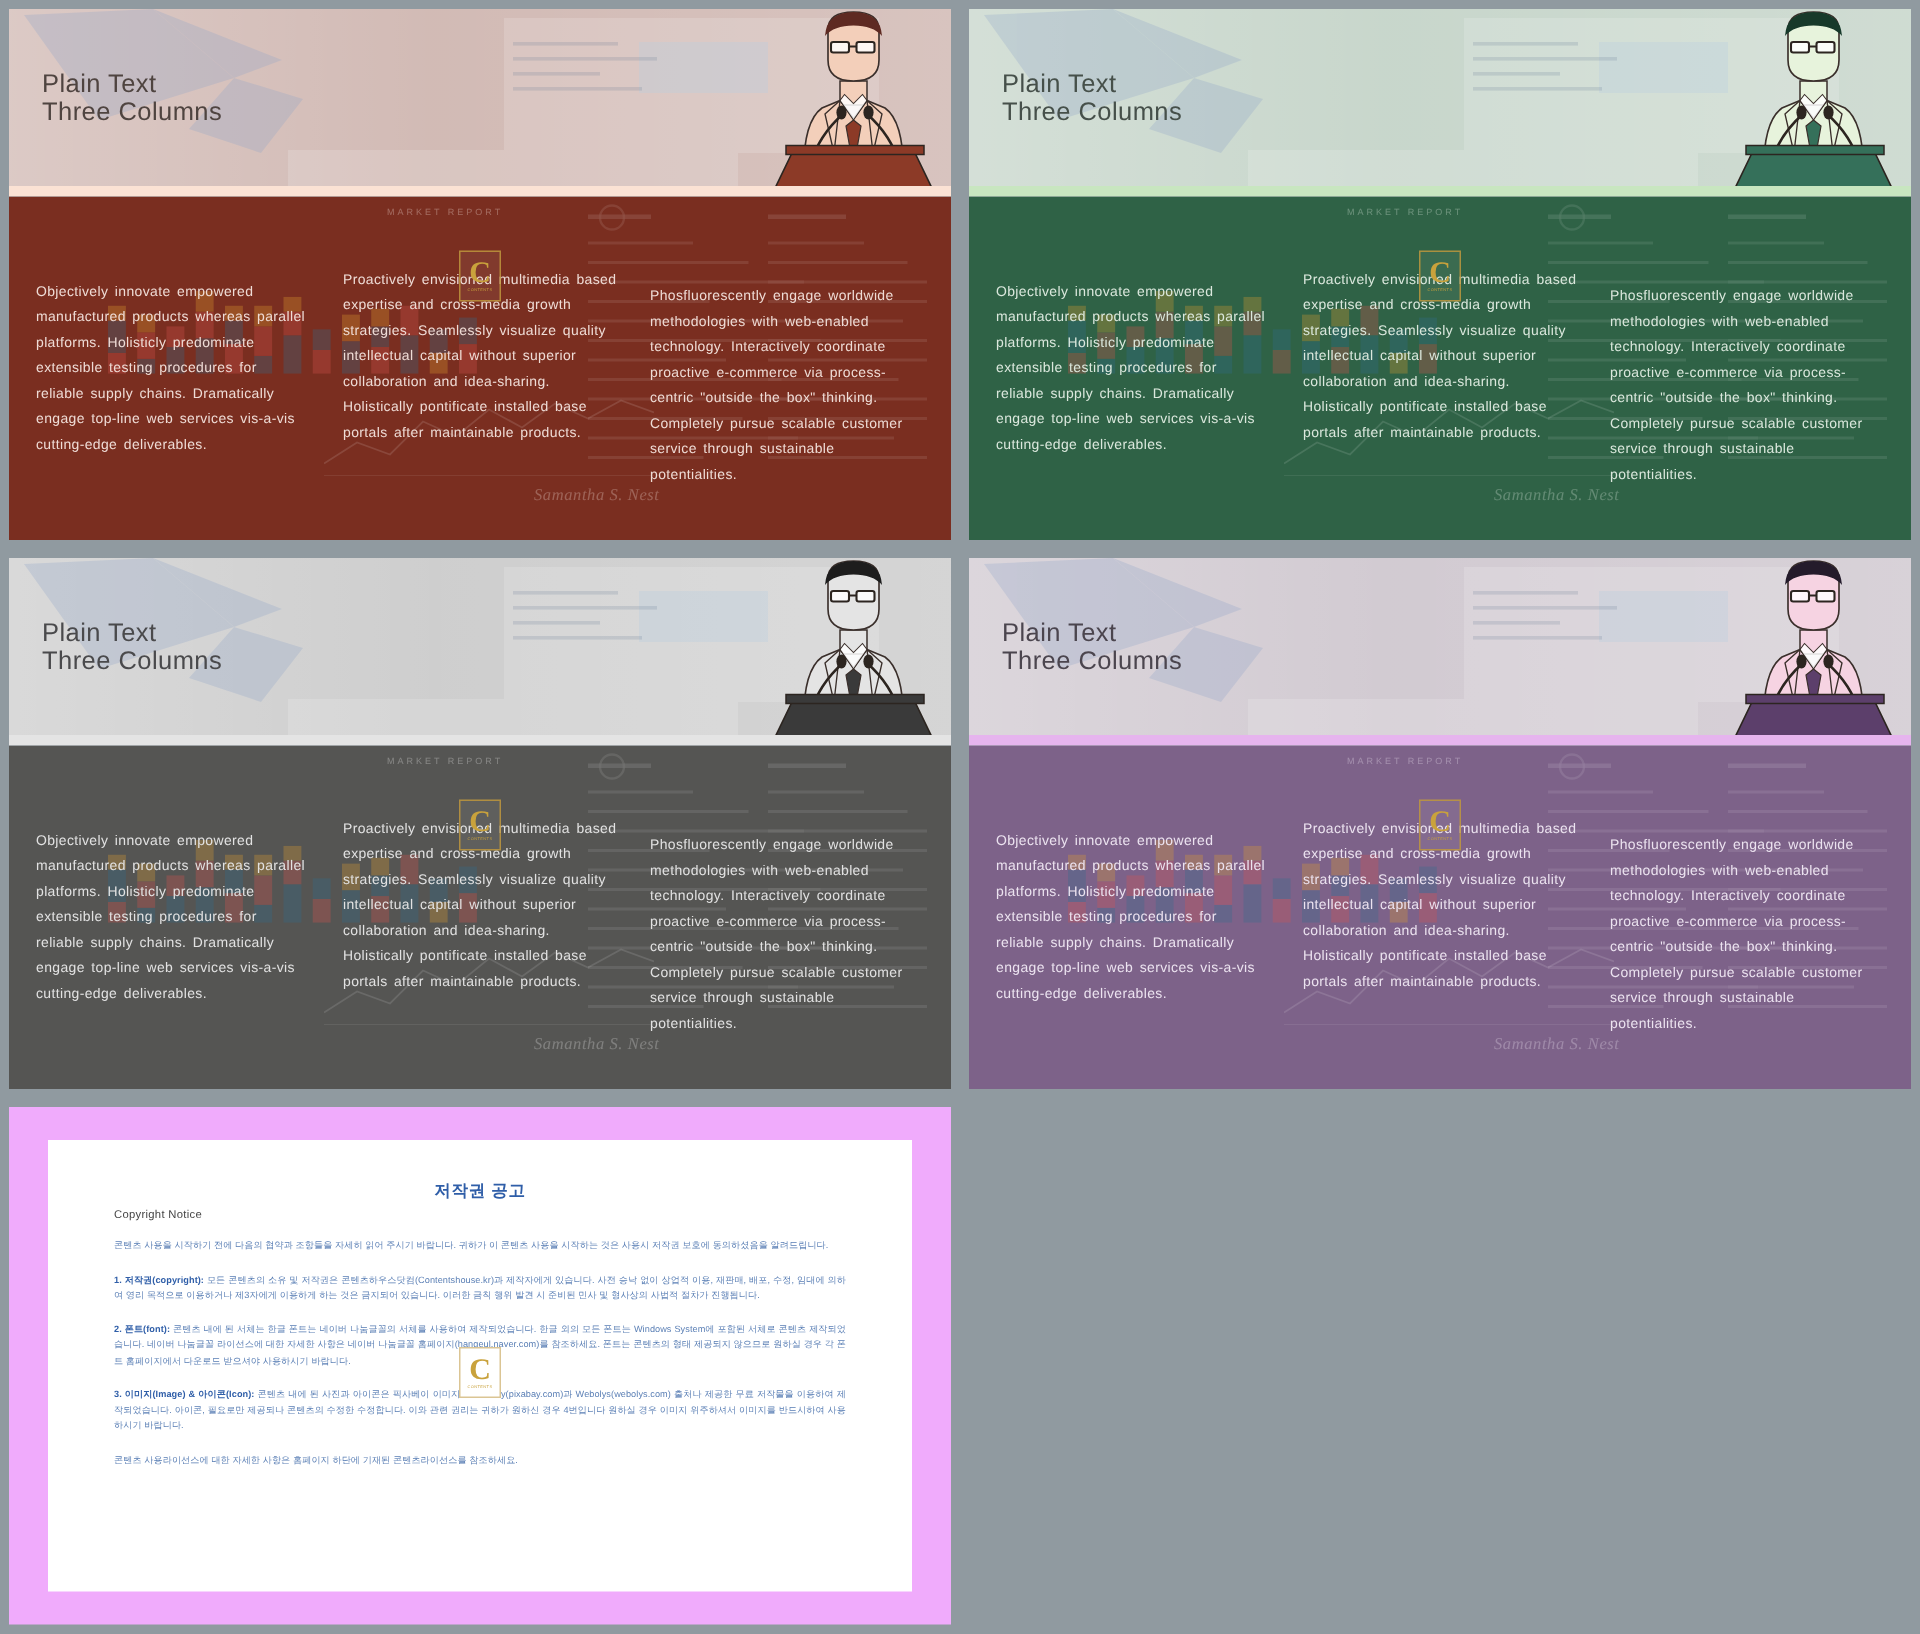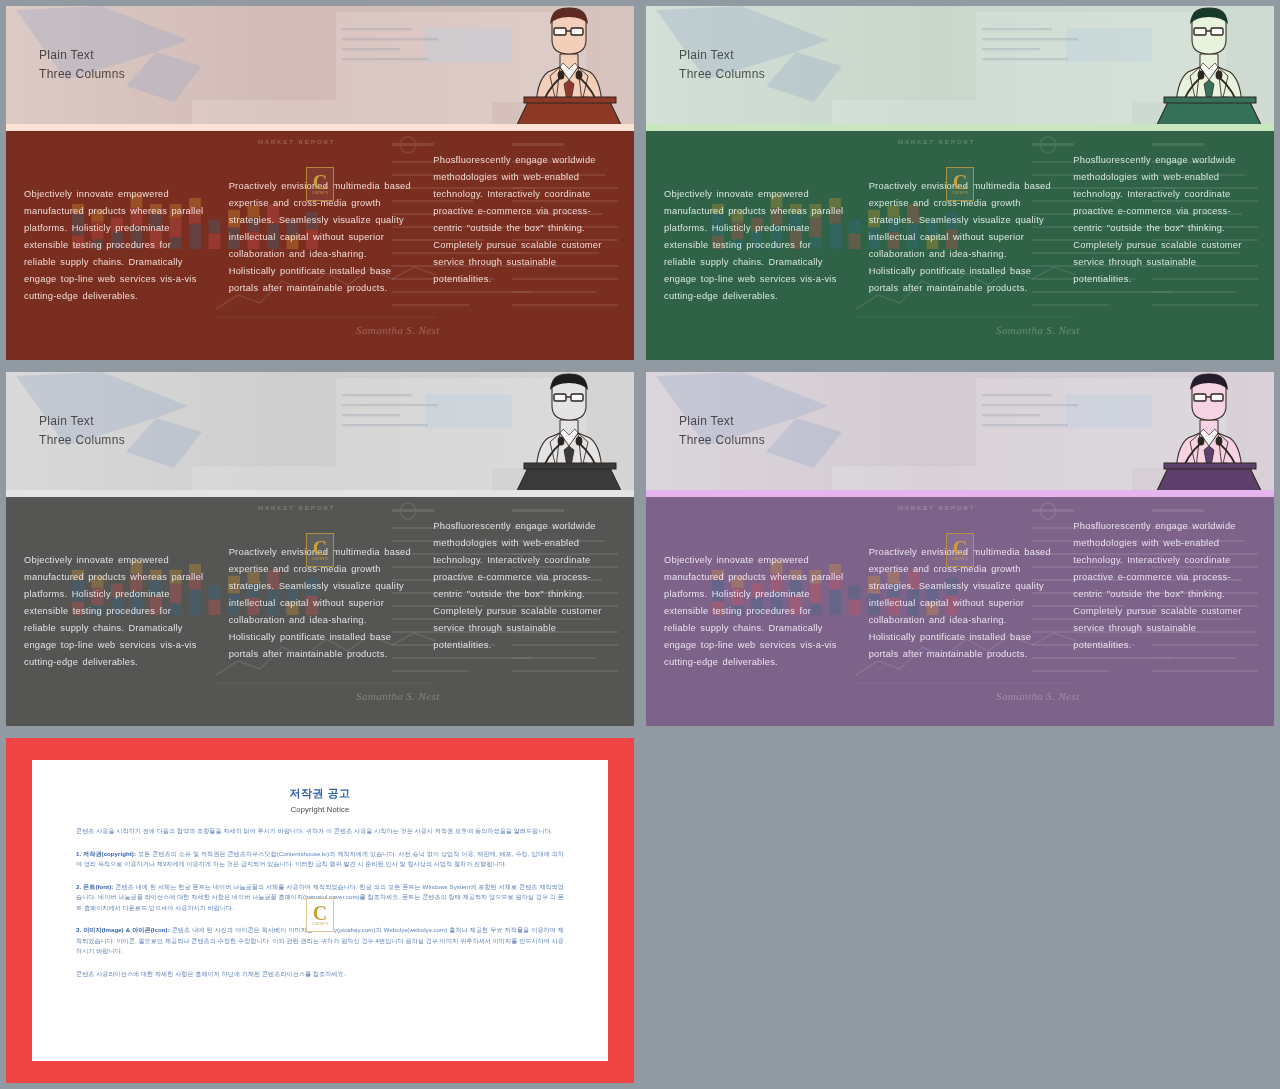--- a/index.html
+++ b/index.html
@@ -28,22 +28,22 @@
   .hdr {
     position: absolute; left: 0; top: 0;
     width: 100%; height: 118px;
     overflow: hidden;
   }
   .hdr-photo {
     position: absolute; inset: 0;
   }
   .hdr-title {
     position: absolute;
-    left: 33px; top: 40px;
-    font-size: 12px;
+    left: 22px; top: 40px;
+    font-size: 17px;
     line-height: 19px;
     letter-spacing: .3px;
     color: #4b4b4e;
     white-space: pre-line;
   }
   .accent-bar {
     position: absolute;
     left: 0; top: 118px;
     width: 100%; height: 7px;
   }
@@ -75,21 +75,21 @@
   }
   .col {
     flex: 1 1 0;
     font-size: 9.3px;
     line-height: 17px;
     letter-spacing: .25px;
     word-spacing: 1.5px;
     padding-top: 55px;
   }
   .col.mid { padding-top: 47px; }
-  .col.right { padding-top: 21px; }
+  .col.right { padding-top: 58px; }
 
   
   .speaker { position: absolute; right: 0px; top: 0px; width: 132px; height: 125px; }
 
   
   .clogo {
     position: absolute;
     width: 28px; height: 34px;
     border: 1px solid rgba(190,150,60,.85);
     background: rgba(255,255,255,.06);
@@ -109,39 +109,39 @@
     color: #c9a23c;
     margin-top: 1px;
   }
   .slide .clogo { left: 300px; top: 36px; }
 
   
   .doc-frame {
     position: absolute;
     left: 6px; top: 738px;
     width: 628px; height: 345px;
-    background: #ef4444;
+    background: #f0abfc;
     padding: 22px 26px;
   }
   .doc-page {
     width: 100%; height: 100%;
     background: #ffffff;
     position: relative;
     padding: 26px 44px 10px 44px;
     overflow: hidden;
   }
   .doc-title-kr {
     text-align: center;
     color: #2f5ea8;
     font-weight: bold;
     font-size: 11px;
     letter-spacing: .5px;
   }
   .doc-title-en {
-    text-align: center;
+    text-align: left;
     color: #444;
     font-size: 7.5px;
     margin-top: 4px;
     letter-spacing: .2px;
   }
   .doc-p {
     margin-top: 12px;
     font-size: 6.1px;
     line-height: 10.5px;
     color: #5a7fb5;

